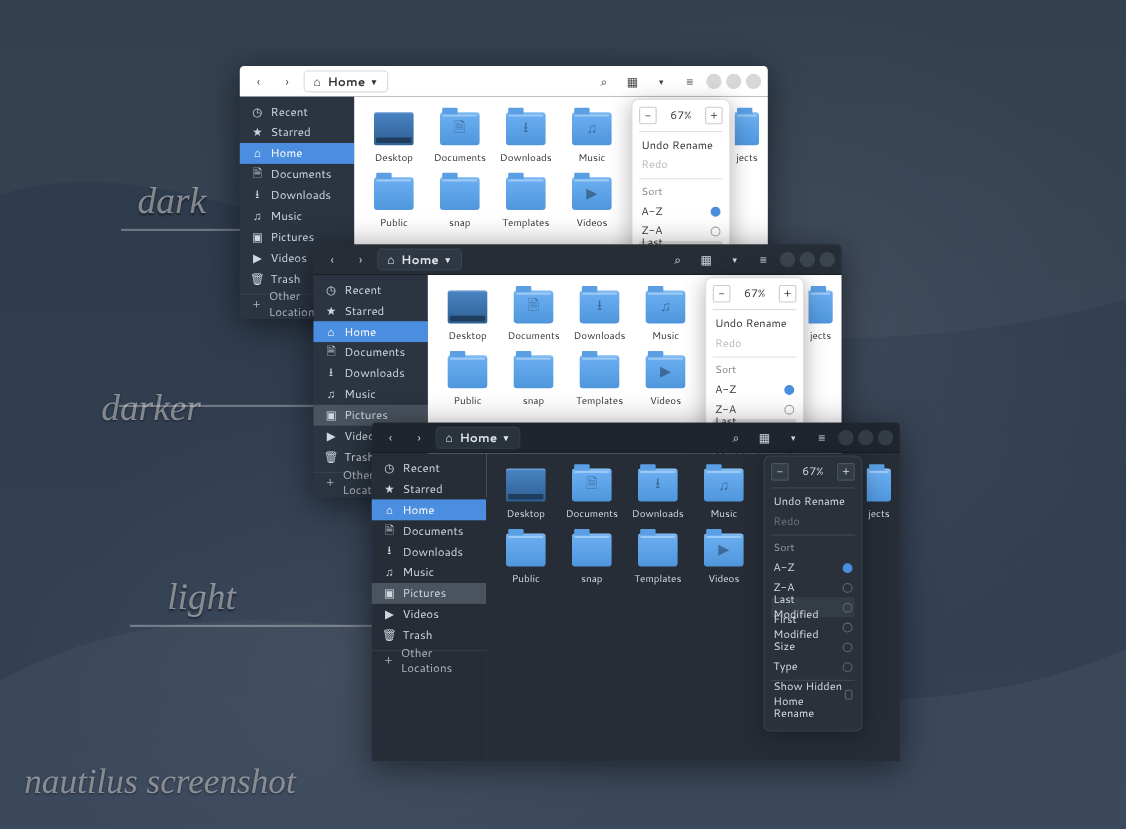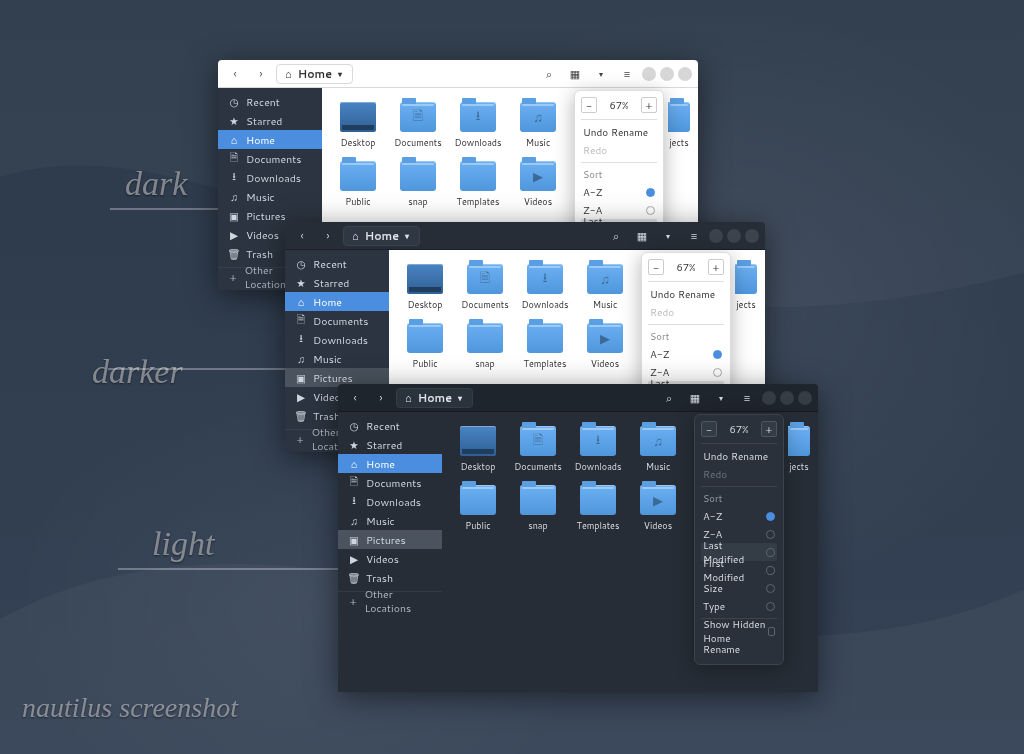--- a/index.html
+++ b/index.html
@@ -26,21 +26,21 @@
 
   .caption {
     position: absolute;
     left: 20px;
     font-family: cursive;
     font-style: italic;
     font-size: 34px;
     color: rgba(255,255,255,0.45);
     text-shadow: 0 1px 2px rgba(0,0,0,0.5);
   }
-  .caption.small { font-size: 28px; }
+  .caption.small { font-size: 32px; }
   .underline {
     position: absolute;
     height: 2px;
     background: rgba(255,255,255,0.3);
   }
 
   
   .win {
     position: absolute;
     width: 480px;

